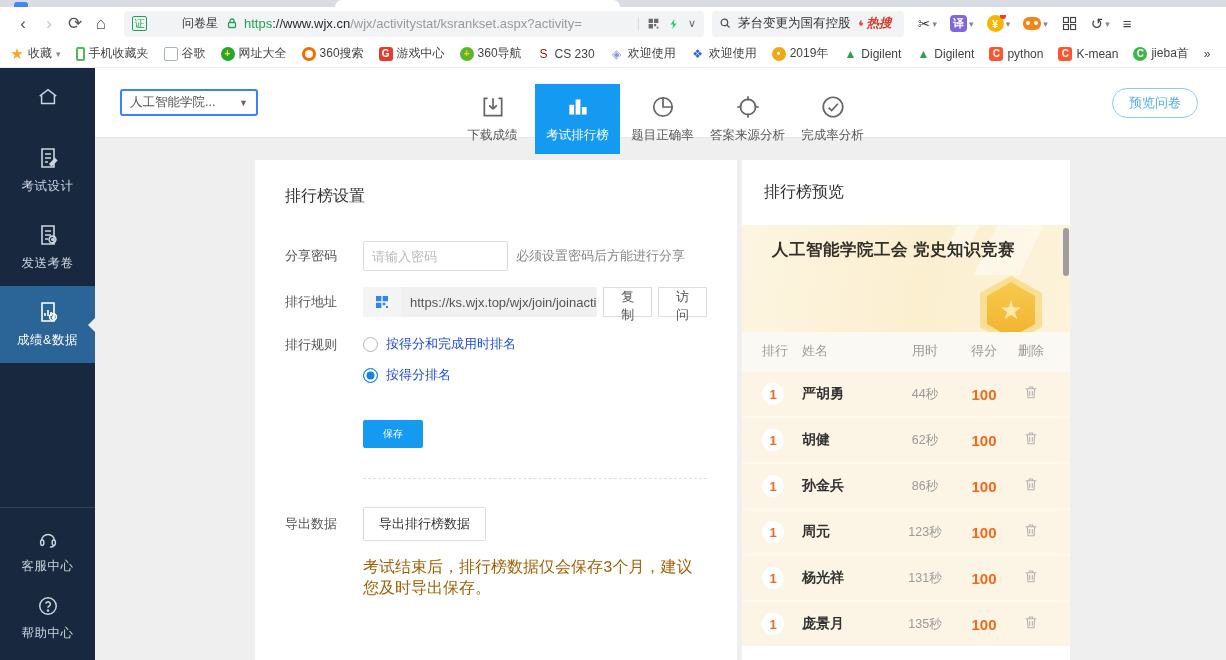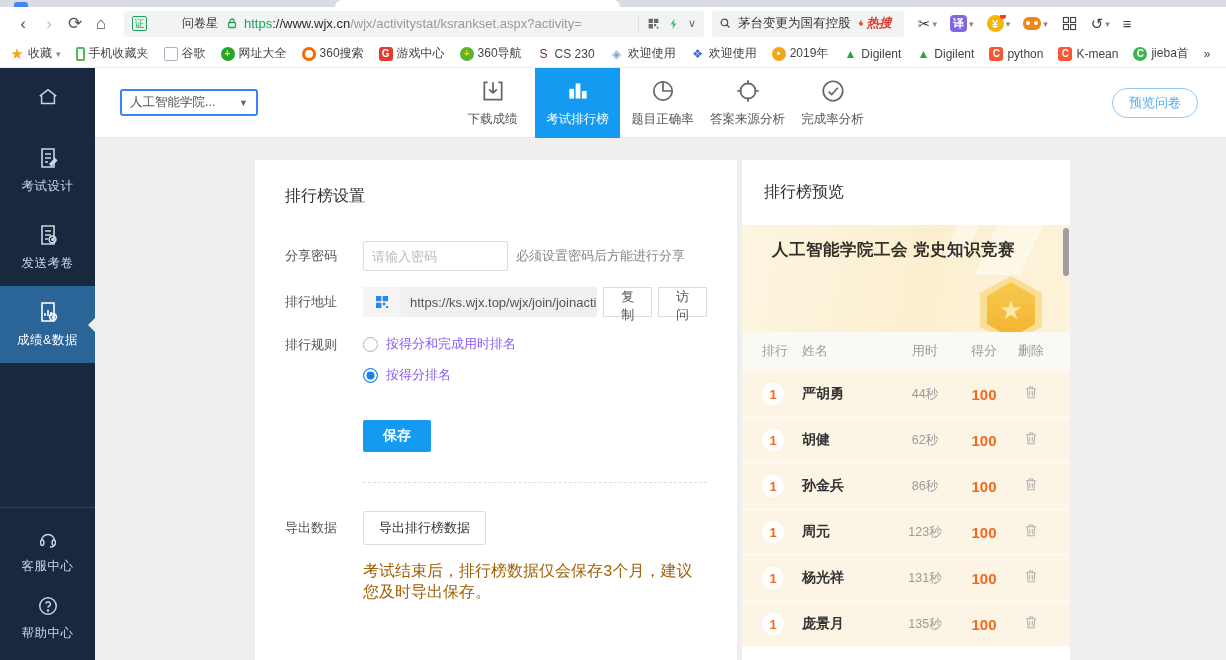--- a/index.html
+++ b/index.html
@@ -61,21 +61,21 @@
   .side-item.active { background:#2b6597; color:#fff; }
   .side-item.active:after { content:""; position:absolute; right:0; top:50%; margin-top:-7px; border-top:7px solid transparent; border-bottom:7px solid transparent; border-right:7px solid #efefef; }
   .side-gap { height:26px; }
   .side-bottom { margin-top:auto; border-top:1px solid rgba(255,255,255,0.12); padding-top:10px; padding-bottom:8px; }
   .side-bottom .side-item { padding:10px 0; }
 
   .main-col { flex:1; display:flex; flex-direction:column; min-width:0; }
   .toolbar { height:70px; background:#fff; border-bottom:1px solid #e7e7e7; position:relative; display:flex; align-items:center; flex:none; }
   .course-dd { margin-left:25px; width:138px; height:27px; border:2px solid #3b82f6; border-radius:3px; display:flex; align-items:center; padding:0 8px; font-size:12.5px; color:#555; gap:6px; }
   .course-dd .caret { margin-left:auto; color:#666; }
-  .tabgroup { position:absolute; left:355px; top:0; height:70px; display:flex; }
+  .tabgroup { position:absolute; left:355px; top:16px; height:70px; display:flex; }
   .atab { width:85px; height:70px; display:flex; flex-direction:column; align-items:center; justify-content:center; gap:7px; color:#5f6368; }
   .atab .lb { font-size:12.5px; color:#555; }
   .atab .icon { color:#666; }
   .atab.active { background:#149af0; }
   .atab.active .lb, .atab.active .icon { color:#fff; }
   .preview-btn { position:absolute; right:28px; top:50%; transform:translateY(-50%); border:1px solid #8ec9f5; color:#53aef2; font-size:13px; padding:5px 16px; border-radius:15px; background:#fff; }
 
   .content { flex:1; background:#efefef; padding:22px 0 0 160px; display:flex; gap:5px; overflow:hidden; }
   .card { background:#fff; height:100%; overflow:hidden; }
   .settings-card { width:482px; padding:26px 30px; }
@@ -87,22 +87,22 @@
   .pwd-input::placeholder { color:#bbb; }
   .fhint { font-size:13px; color:#888; margin-left:8px; }
   .qr-tile { width:38px; height:30px; background:#f4f4f4; display:flex; align-items:center; justify-content:center; color:#2f86e8; flex:none; }
   .url-box { height:30px; background:#f0f0f0; display:flex; align-items:center; padding:0 9px; font-size:13px; color:#555; max-width:214px; overflow:hidden; white-space:nowrap; }
   .mini-btn { height:30px; border:1px solid #ddd; background:#fff; font-size:13px; color:#555; padding:0 11px; margin-left:6px; font-family:inherit; }
   .rule-row { align-items:flex-start; margin-top:18px; }
   .rule-opts { display:flex; flex-direction:column; gap:13px; }
   .ropt { display:flex; align-items:center; gap:8px; }
   .radio { width:15px; height:15px; border-radius:50%; border:1px solid #b5b5b5; background:#fff; flex:none; }
   .radio.checked { border:1px solid #1a82e6; background:#1a82e6; box-shadow:inset 0 0 0 2.5px #fff; }
-  .ropt .lb { font-size:13px; color:#8b5cf6; }
-  .save-btn { margin:20px 0 0 78px; background:#149af0; color:#fff; border:none; font-size:14px; padding:7px 20px; border-radius:2px; font-family:inherit;font-weight:bold; }
+  .ropt .lb { font-size:13px; color:#1d4ed8; }
+  .save-btn { margin:20px 0 0 78px; background:#149af0; color:#fff; border:none; font-size:10px; padding:7px 20px; border-radius:2px; font-family:inherit; }
   .dash-divider { border-top:1px dashed #ddd; margin:30px 0 0 78px; }
   .export-row { margin-top:28px; align-items:center; }
   .export-btn { border:1px solid #ddd; background:#fff; color:#333; font-size:13px; padding:7px 15px; border-radius:2px; font-family:inherit; }
   .export-hint { margin:12px 0 0 78px; font-size:16px; color:#a16207;font-family:Liberation Mono, monospace; }
 
   .preview-card { width:328px; padding-top:22px; position:relative; }
   .preview-title { padding:0 22px; }
   .banner { margin-top:22px; height:107px; background:linear-gradient(100deg,#fdf5e1 0%,#fbefd0 55%,#fdf3da 100%); position:relative; overflow:hidden; }
   .banner .stripe { position:absolute; background:rgba(255,255,255,0.45); transform:skewX(-25deg); }
   .banner .s1 { width:46px; height:60px; right:36px; top:-10px; }

